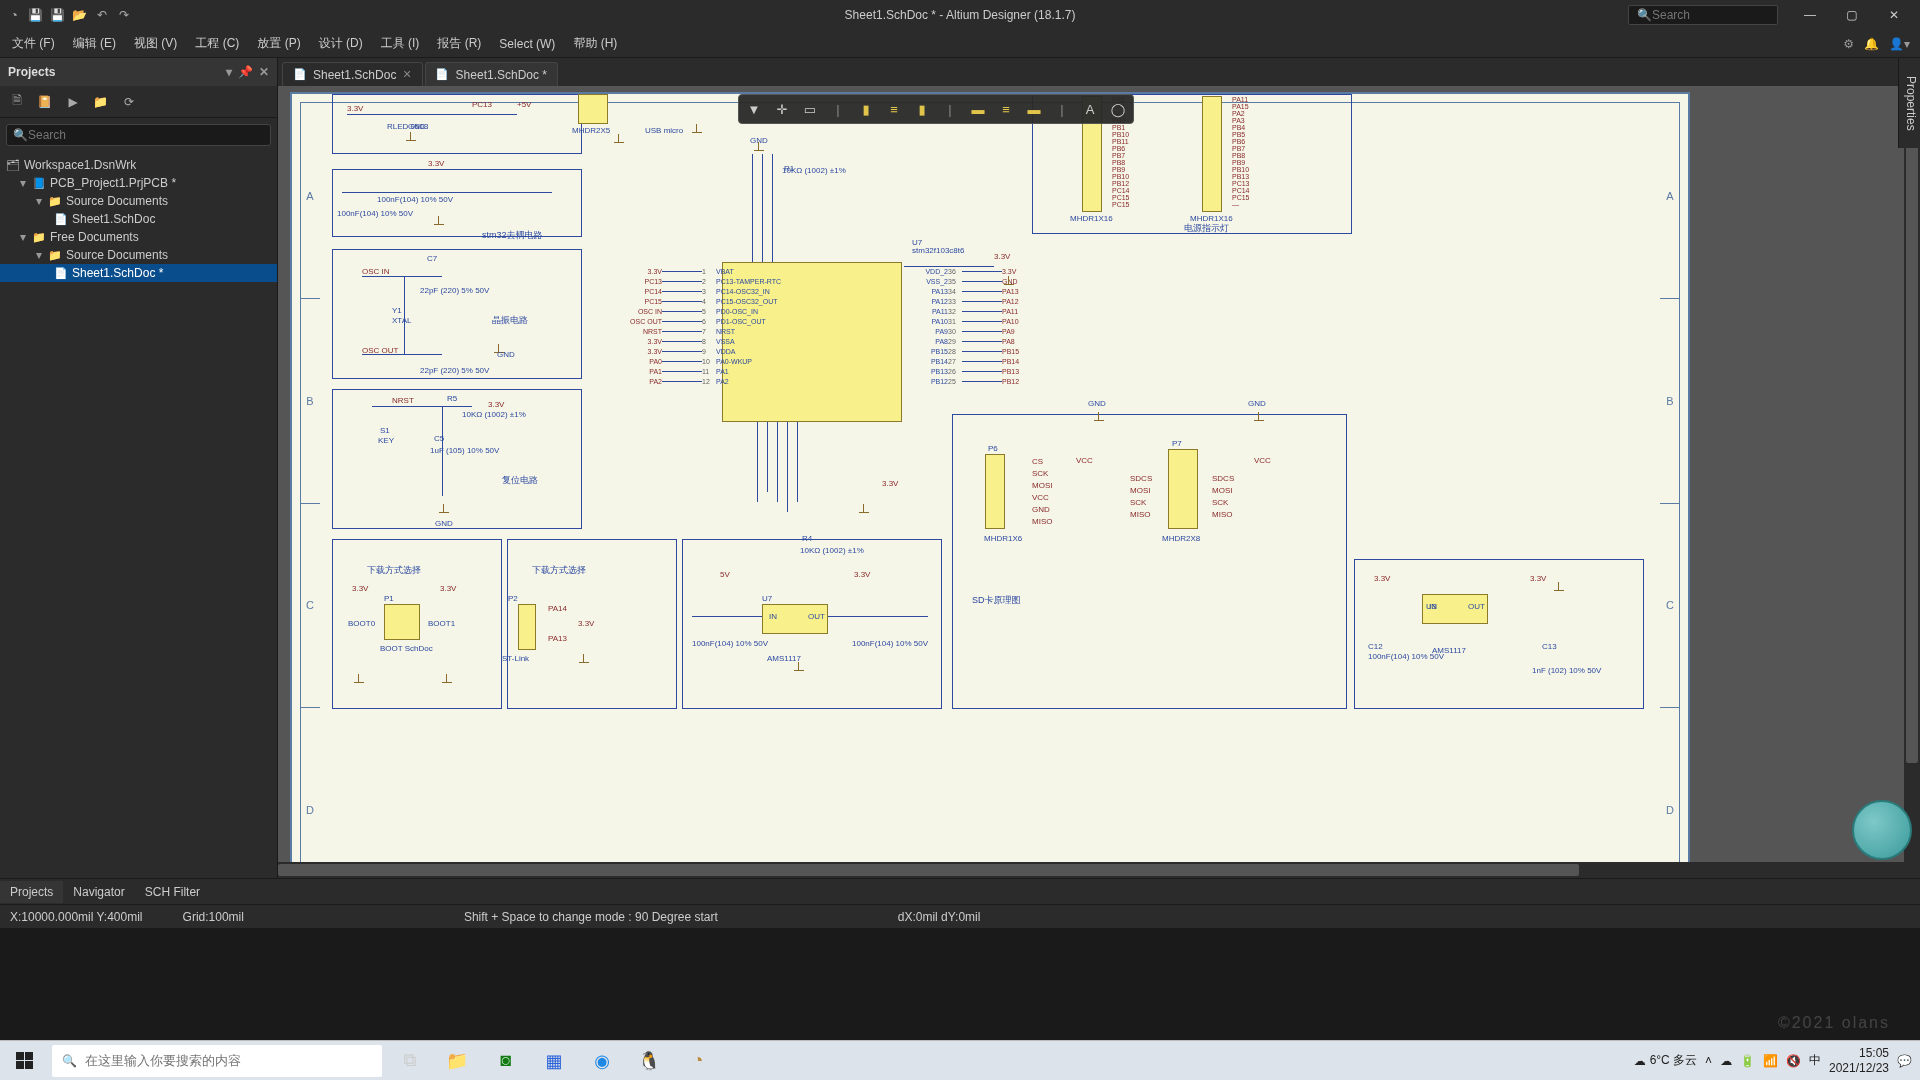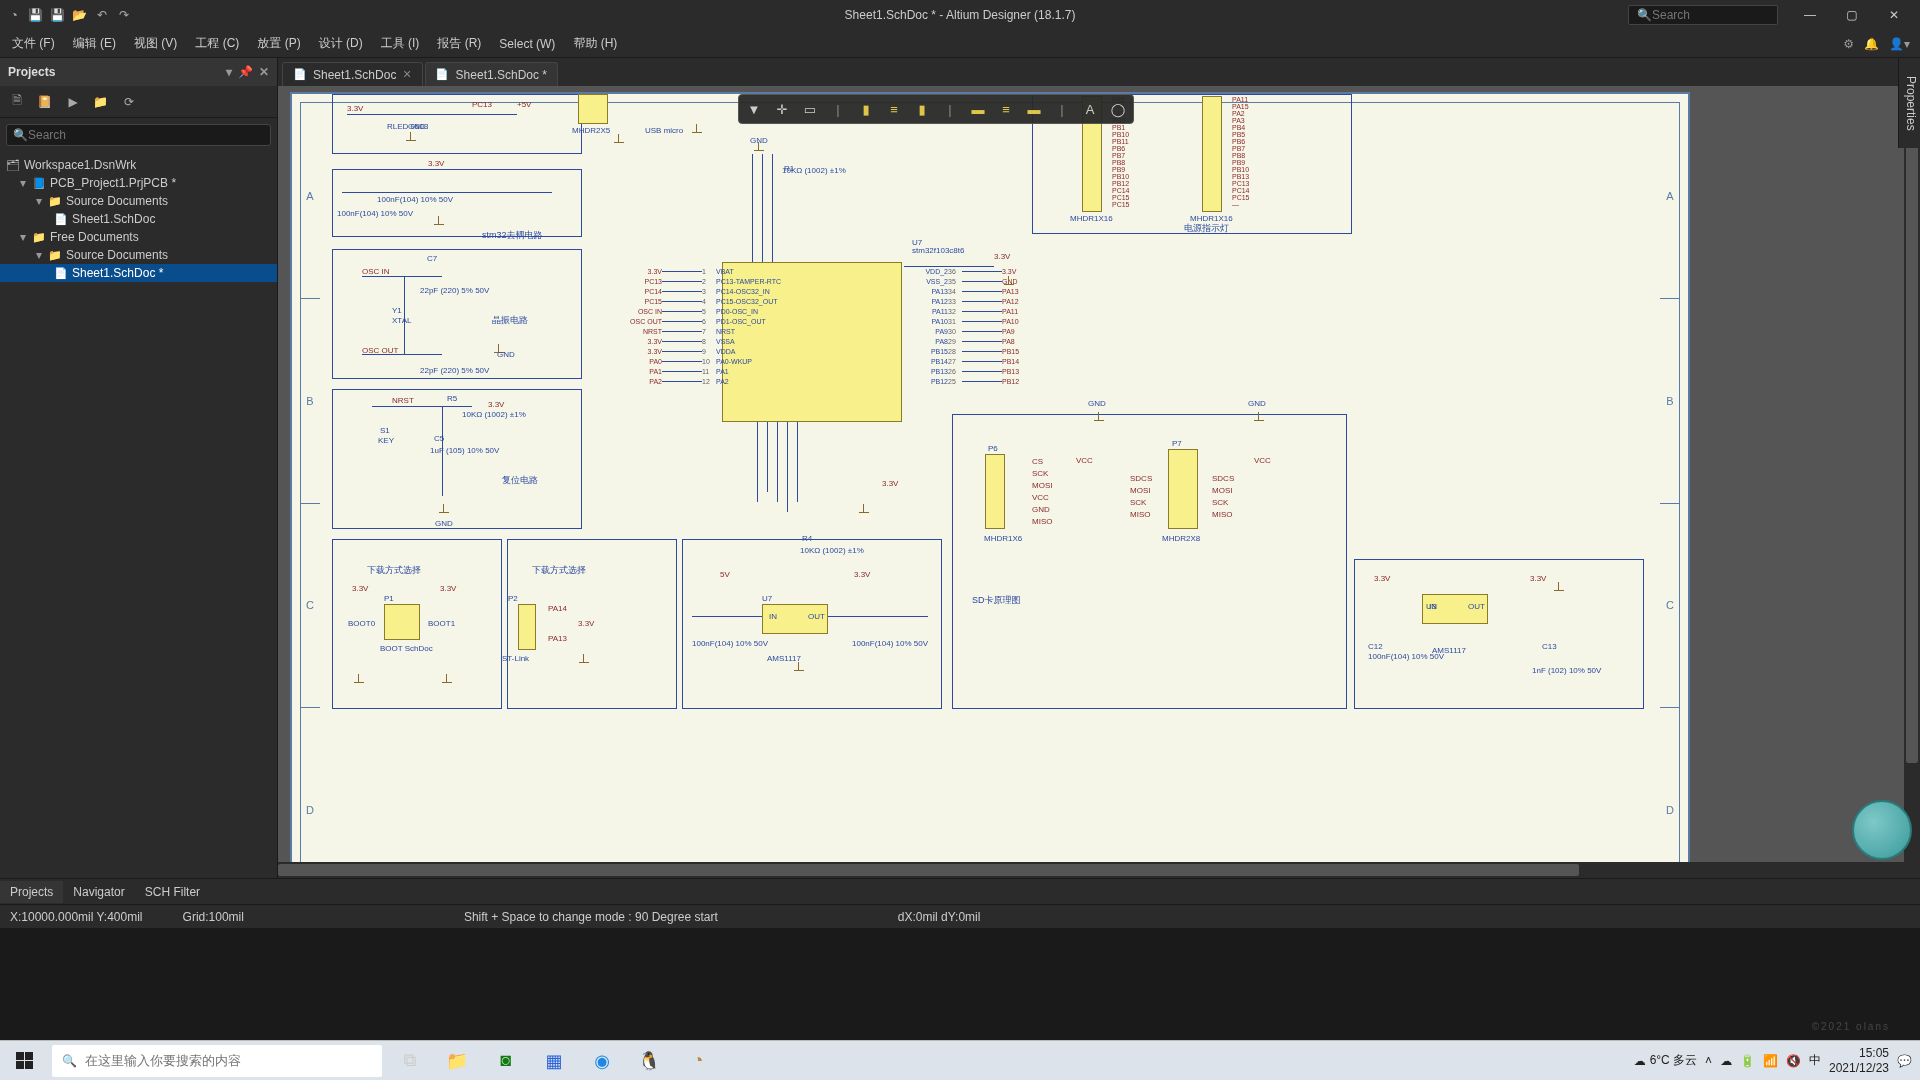--- a/index.html
+++ b/index.html
@@ -73,21 +73,21 @@
 .taskbar .start{width:48px;height:40px;display:flex;align-items:center;justify-content:center;cursor:pointer}
 .win-logo{display:grid;grid-template-columns:8px 8px;grid-template-rows:8px 8px;gap:1px}
 .win-logo span{background:#222}
 .task-search{flex:0 0 330px;height:32px;margin:0 4px;background:#fff;border-radius:2px;display:flex;align-items:center;padding:0 10px;color:#666;gap:8px}
 .task-search input{border:none;outline:none;flex:1;font-size:13px}
 .tb-app{width:48px;height:40px;display:flex;align-items:center;justify-content:center;cursor:pointer;font-size:18px}
 .tb-tray{margin-left:auto;display:flex;align-items:center;gap:8px;padding-right:8px;color:#222;font-size:12px}
 .tb-tray .wx{display:flex;align-items:center;gap:4px}
 .clock{text-align:right;line-height:1.2}
 .mascot{position:absolute;right:8px;top:800px;width:60px;height:60px;border-radius:50%;background:radial-gradient(circle at 35% 35%,#7ec8c8,#3a9a9a);border:2px solid #2a7a7a;z-index:10}
-.watermark{position:absolute;right:30px;bottom:48px;color:rgba(255,255,255,.18);font-size:10px;letter-spacing:2px;z-index:6}
+.watermark{position:absolute;right:30px;bottom:48px;color:rgba(255,255,255,.18);font-size:16px;letter-spacing:2px;z-index:6}
 </style>
 </head>
 <body>
 
 <div class="titlebar">
   <div class="tb-left">
     <div class="tb-icon">◔</div>
     <div class="tb-icon">💾</div>
     <div class="tb-icon">💾</div>
     <div class="tb-icon">📂</div>

